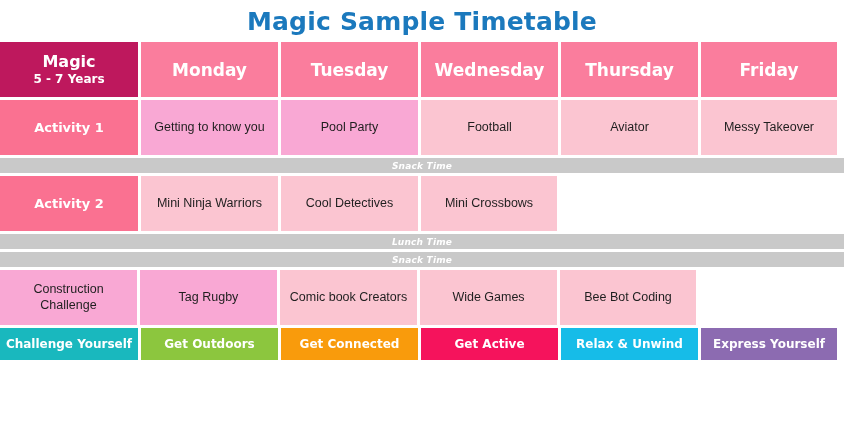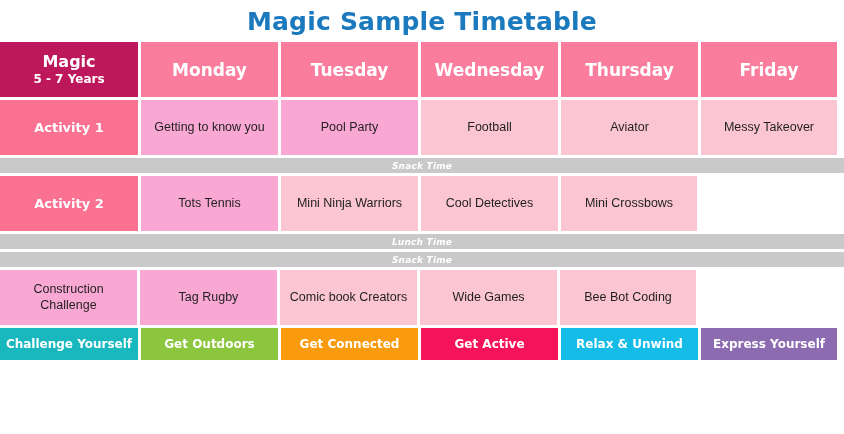--- a/index.html
+++ b/index.html
@@ -170,21 +170,20 @@
       <div class="cell col-day act-cell tint-b">Aviator</div>
       <div class="cell col-day last act-cell tint-b">Messy Takeover</div>
     </div>
 
     <div class="row row-break">
       <div class="break-bar">Snack Time</div>
     </div>
 
     <div class="row row-activity">
       <div class="cell col-label act-label">Activity 2</div>
-      <div class="cell col-day act-cell">Tots Tennis</div>
       <div class="cell col-day act-cell tint-b">Mini Ninja Warriors</div>
       <div class="cell col-day act-cell tint-b">Cool Detectives</div>
       <div class="cell col-day last act-cell tint-b">Mini Crossbows</div>
     </div>
 
     <div class="row row-break">
       <div class="break-bar">Lunch Time</div>
     </div>
 
 

